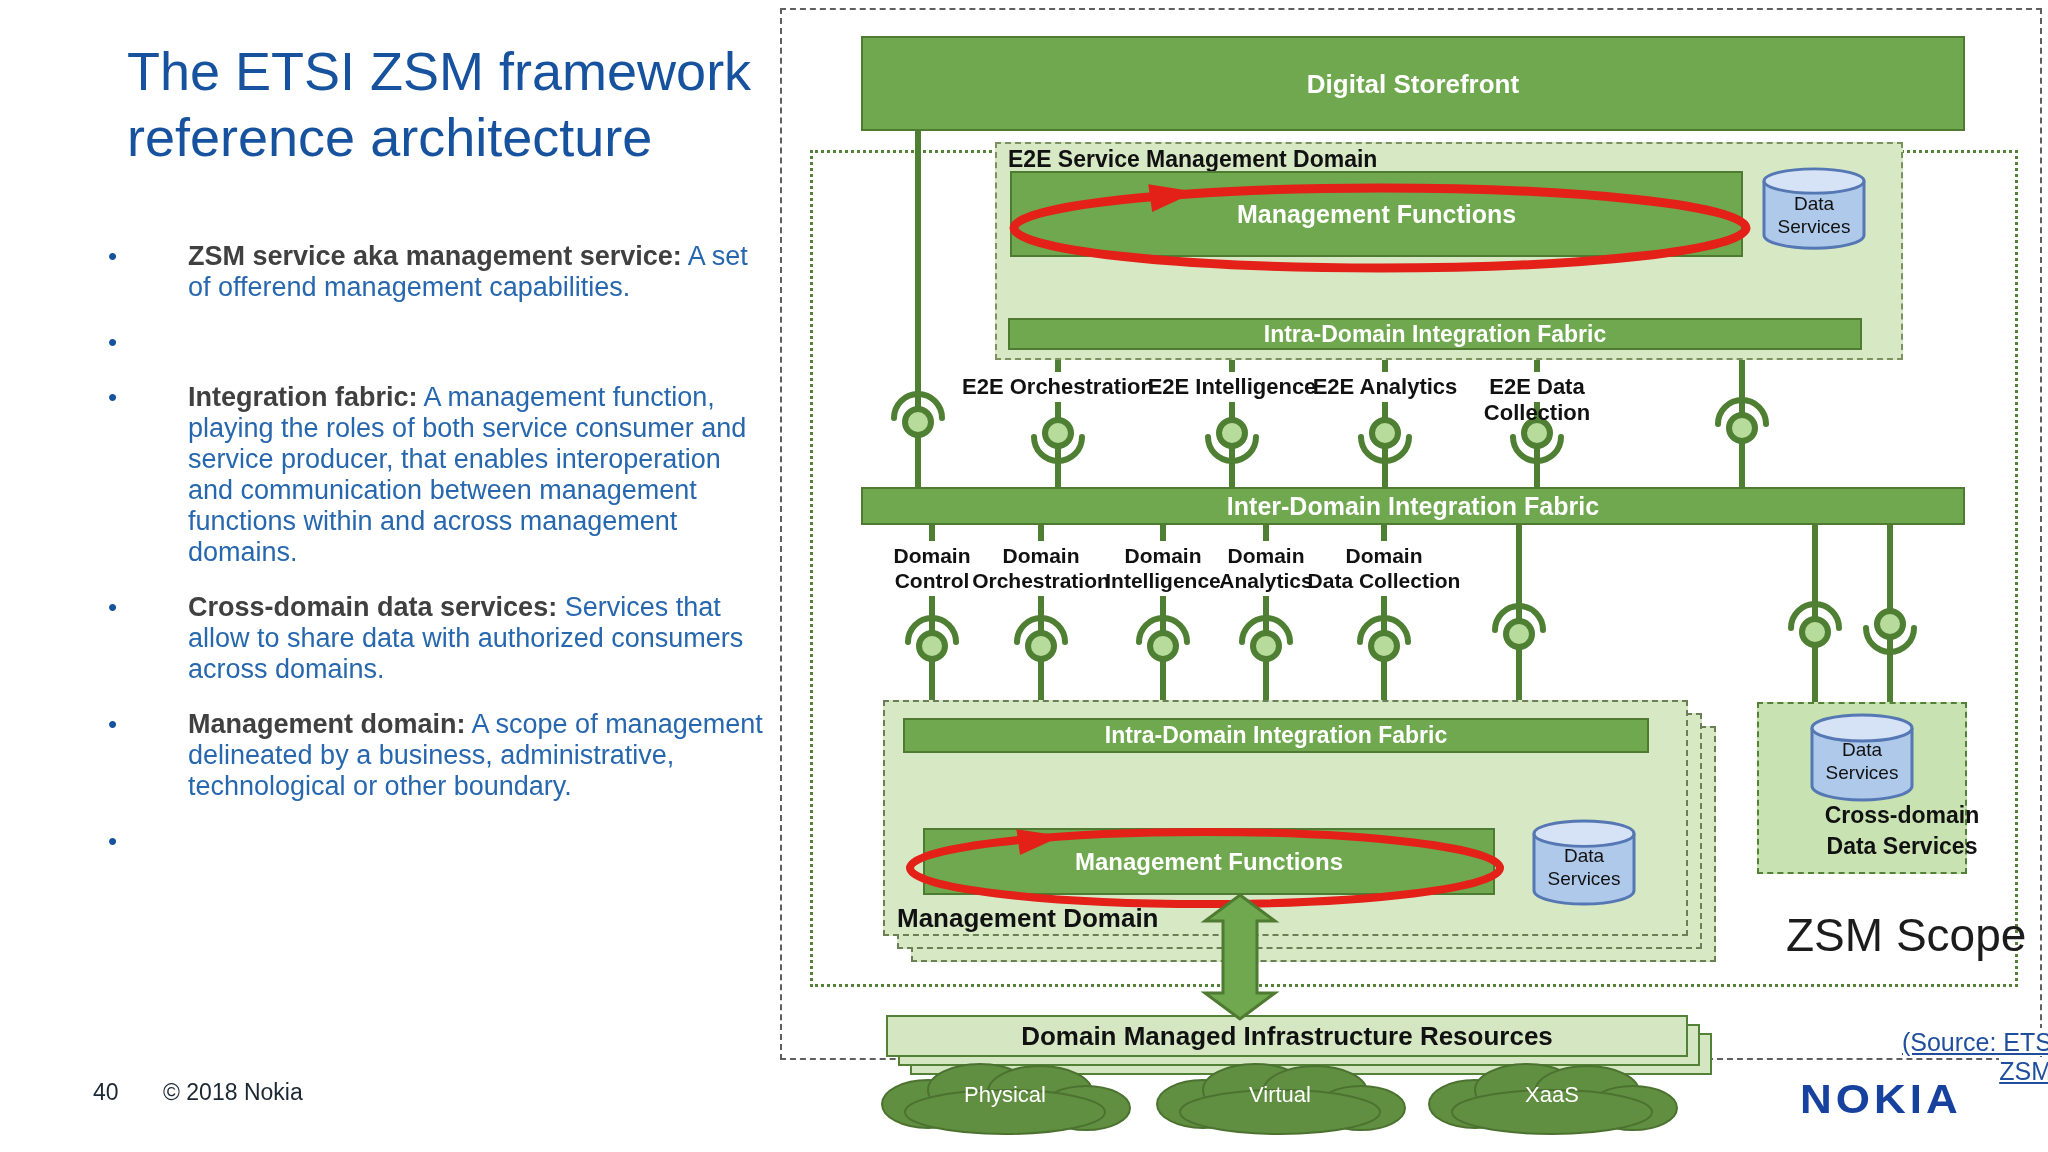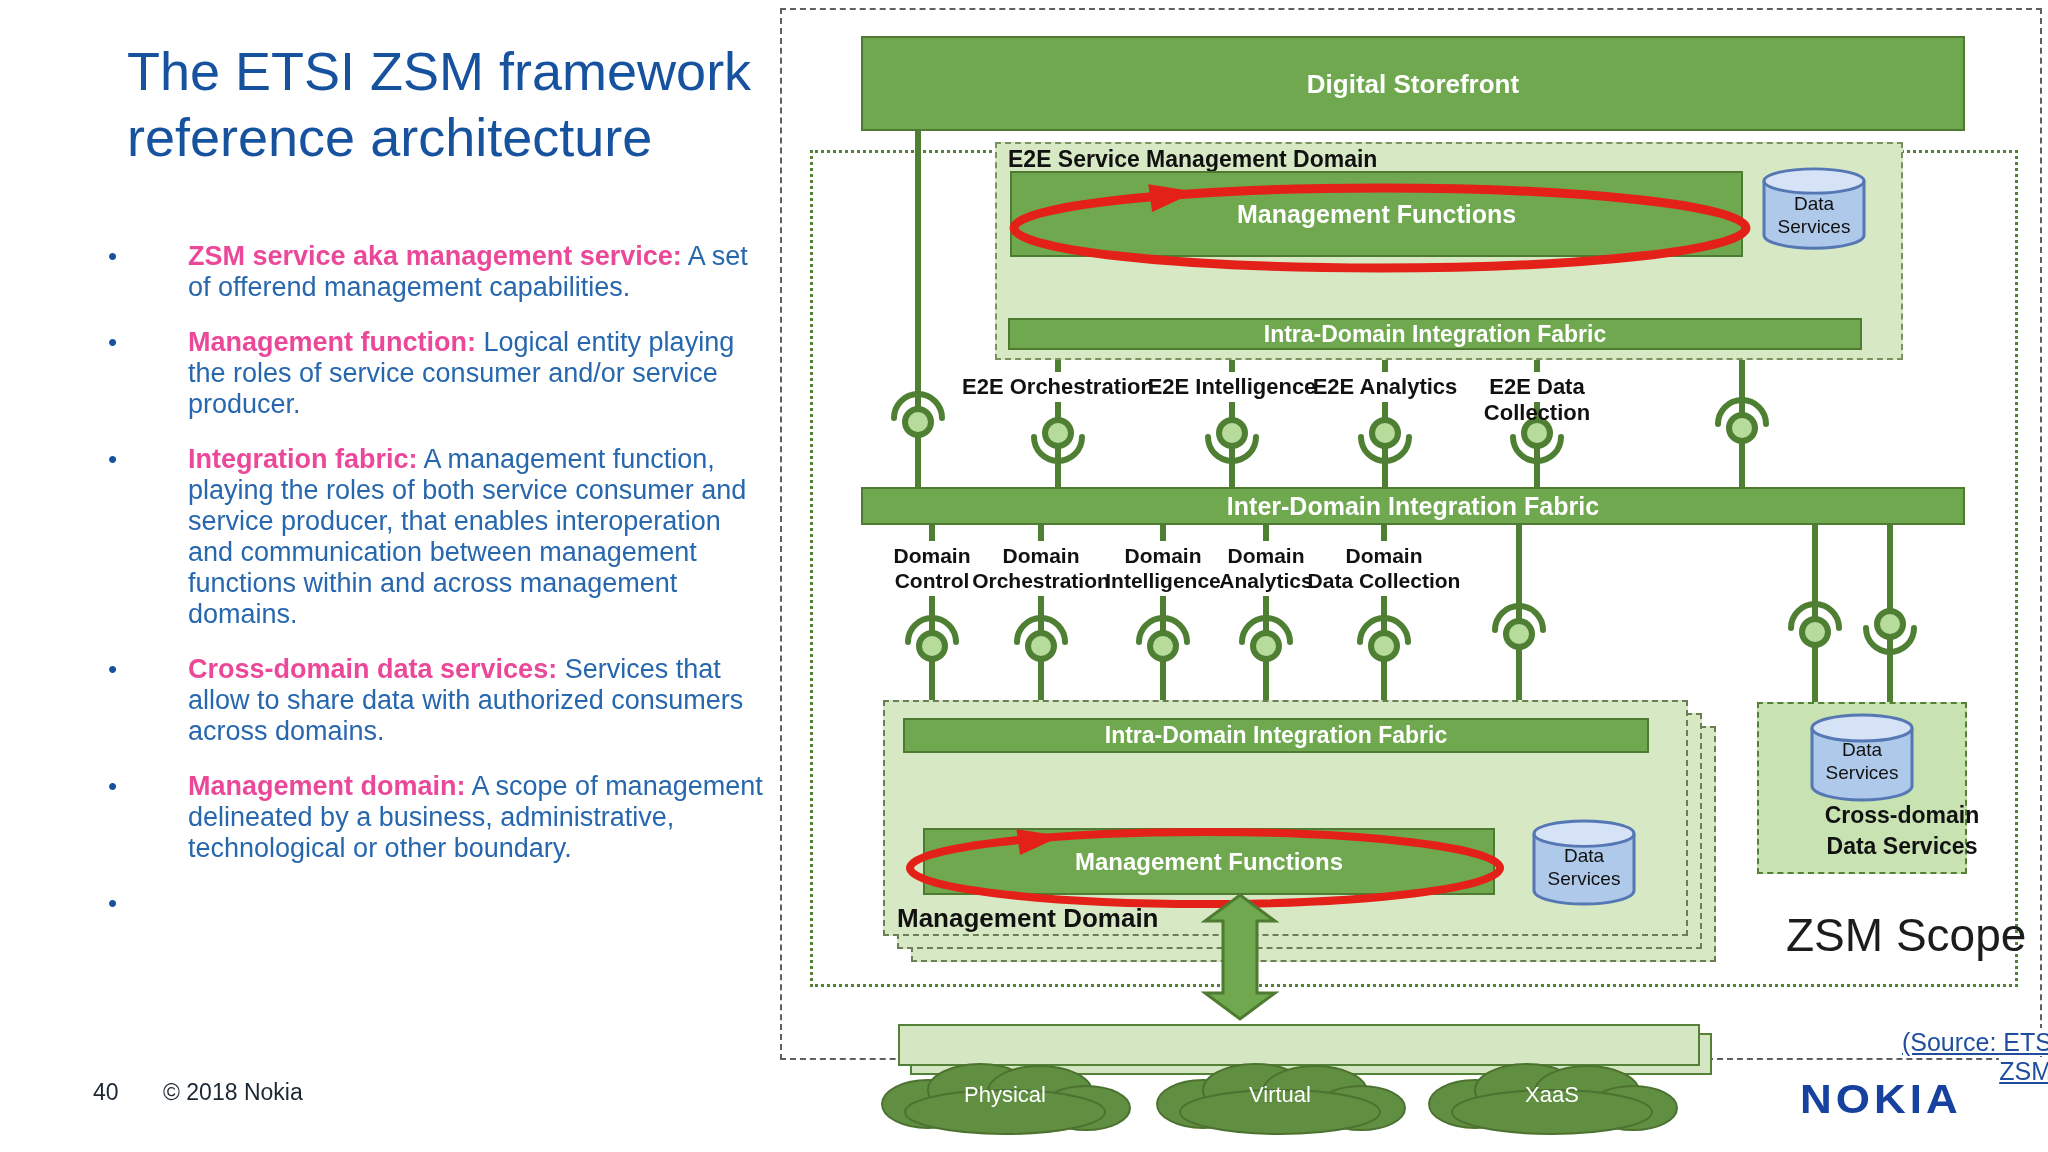--- a/index.html
+++ b/index.html
@@ -6,21 +6,21 @@
   body{font-family:"Liberation Sans", sans-serif;}
   #slide{position:relative;width:2048px;height:1152px;background:#ffffff;overflow:hidden;}
 
   
   .title{position:absolute;left:127px;top:38px;width:700px;font-size:54px;line-height:66px;
          font-weight:400;color:#17529F;letter-spacing:0;}
   .bullets{position:absolute;left:108px;top:241px;width:680px;}
   .bullet-item{display:flex;margin-bottom:24px;}
   .dot{width:80px;flex:0 0 80px;color:#17529F;font-size:26px;line-height:31px;}
   .btext{margin:0;width:585px;font-size:27px;line-height:31px;color:#2767AE;}
-  .btext .lead{font-weight:700;color:#ec4899;}
+  .btext .lead{font-weight:700;color:#404040;}
   .footer{position:absolute;left:93px;top:1079px;font-size:23px;color:#1b2733;}
   .footer .pagenum{margin-right:38px;}
 
   
   .abs{position:absolute;box-sizing:border-box;}
   .outer-dashed{left:780px;top:8px;width:1262px;height:1052px;border:2px dashed #5f5f5f;}
   .zsm-dotted{left:810px;top:150px;width:1208px;height:837px;border:3px dotted #538135;}
   .bar{position:absolute;box-sizing:border-box;background:#6FA84E;border:2px solid #4E7A31;
        color:#fff;font-weight:700;display:flex;flex-direction:column;align-items:center;
        justify-content:center;text-align:center;}
@@ -48,21 +48,20 @@
     <div>reference architecture</div>
   </div>
 
   <div class="bullets">
     <div class="bullet-item">
       <span class="dot">•</span>
       <p class="btext"><span class="lead">ZSM service aka management service:</span><span> A set of offerend management capabilities.</span></p>
     </div>
     <div class="bullet-item">
       <span class="dot">•</span>
-      <p class="btext"><span class="lead">Management function:</span><span> Logical entity playing the roles of service consumer and/or service producer.</span></p>
     </div>
     <div class="bullet-item">
       <span class="dot">•</span>
       <p class="btext"><span class="lead">Integration fabric:</span><span> A management function, playing the roles of both service consumer and service producer, that enables interoperation and communication between management functions within and across management domains.</span></p>
     </div>
     <div class="bullet-item">
       <span class="dot">•</span>
       <p class="btext"><span class="lead">Cross-domain data services:</span><span> Services that allow to share data with authorized consumers across domains.</span></p>
     </div>
     <div class="bullet-item">
@@ -305,20 +304,24 @@
   </div>
   <div class="dlabel" style="left:1757px;top:800px;width:210px;font-size:23px;line-height:31px;padding-left:40px;">
     <div>Cross-domain</div>
     <div>Data Services</div>
   </div>
 
   <div class="zsm-scope">ZSM Scope</div>
 
   <div class="abs" style="left:910px;top:1033px;width:802px;height:42px;background:#D5E7C2;border:2px solid #538135;"></div>
   <div class="abs" style="left:898px;top:1024px;width:802px;height:42px;background:#D5E7C2;border:2px solid #538135;"></div>
+  <div class="abs" style="left:886px;top:1015px;width:802px;height:42px;background:#D5E7C2;border:2px solid #538135;
+       display:flex;align-items:center;justify-content:center;font-size:26px;font-weight:700;color:#111;z-index:5;">
+    <div>Domain Managed Infrastructure Resources</div>
+  </div>
 
   <svg class="abs cloud" style="left:870px;top:1060px;" width="270" height="78" viewBox="0 0 270 78">
     <g fill="#618F41" stroke="#4C7230" stroke-width="2">
       <ellipse cx="58" cy="44" rx="46" ry="24"></ellipse>
         <ellipse cx="110" cy="30" rx="52" ry="26"></ellipse>
       <ellipse cx="170" cy="32" rx="52" ry="26"></ellipse>
         <ellipse cx="216" cy="48" rx="44" ry="22"></ellipse>
       <ellipse cx="135" cy="52" rx="100" ry="22"></ellipse>
     </g>
   </svg>

